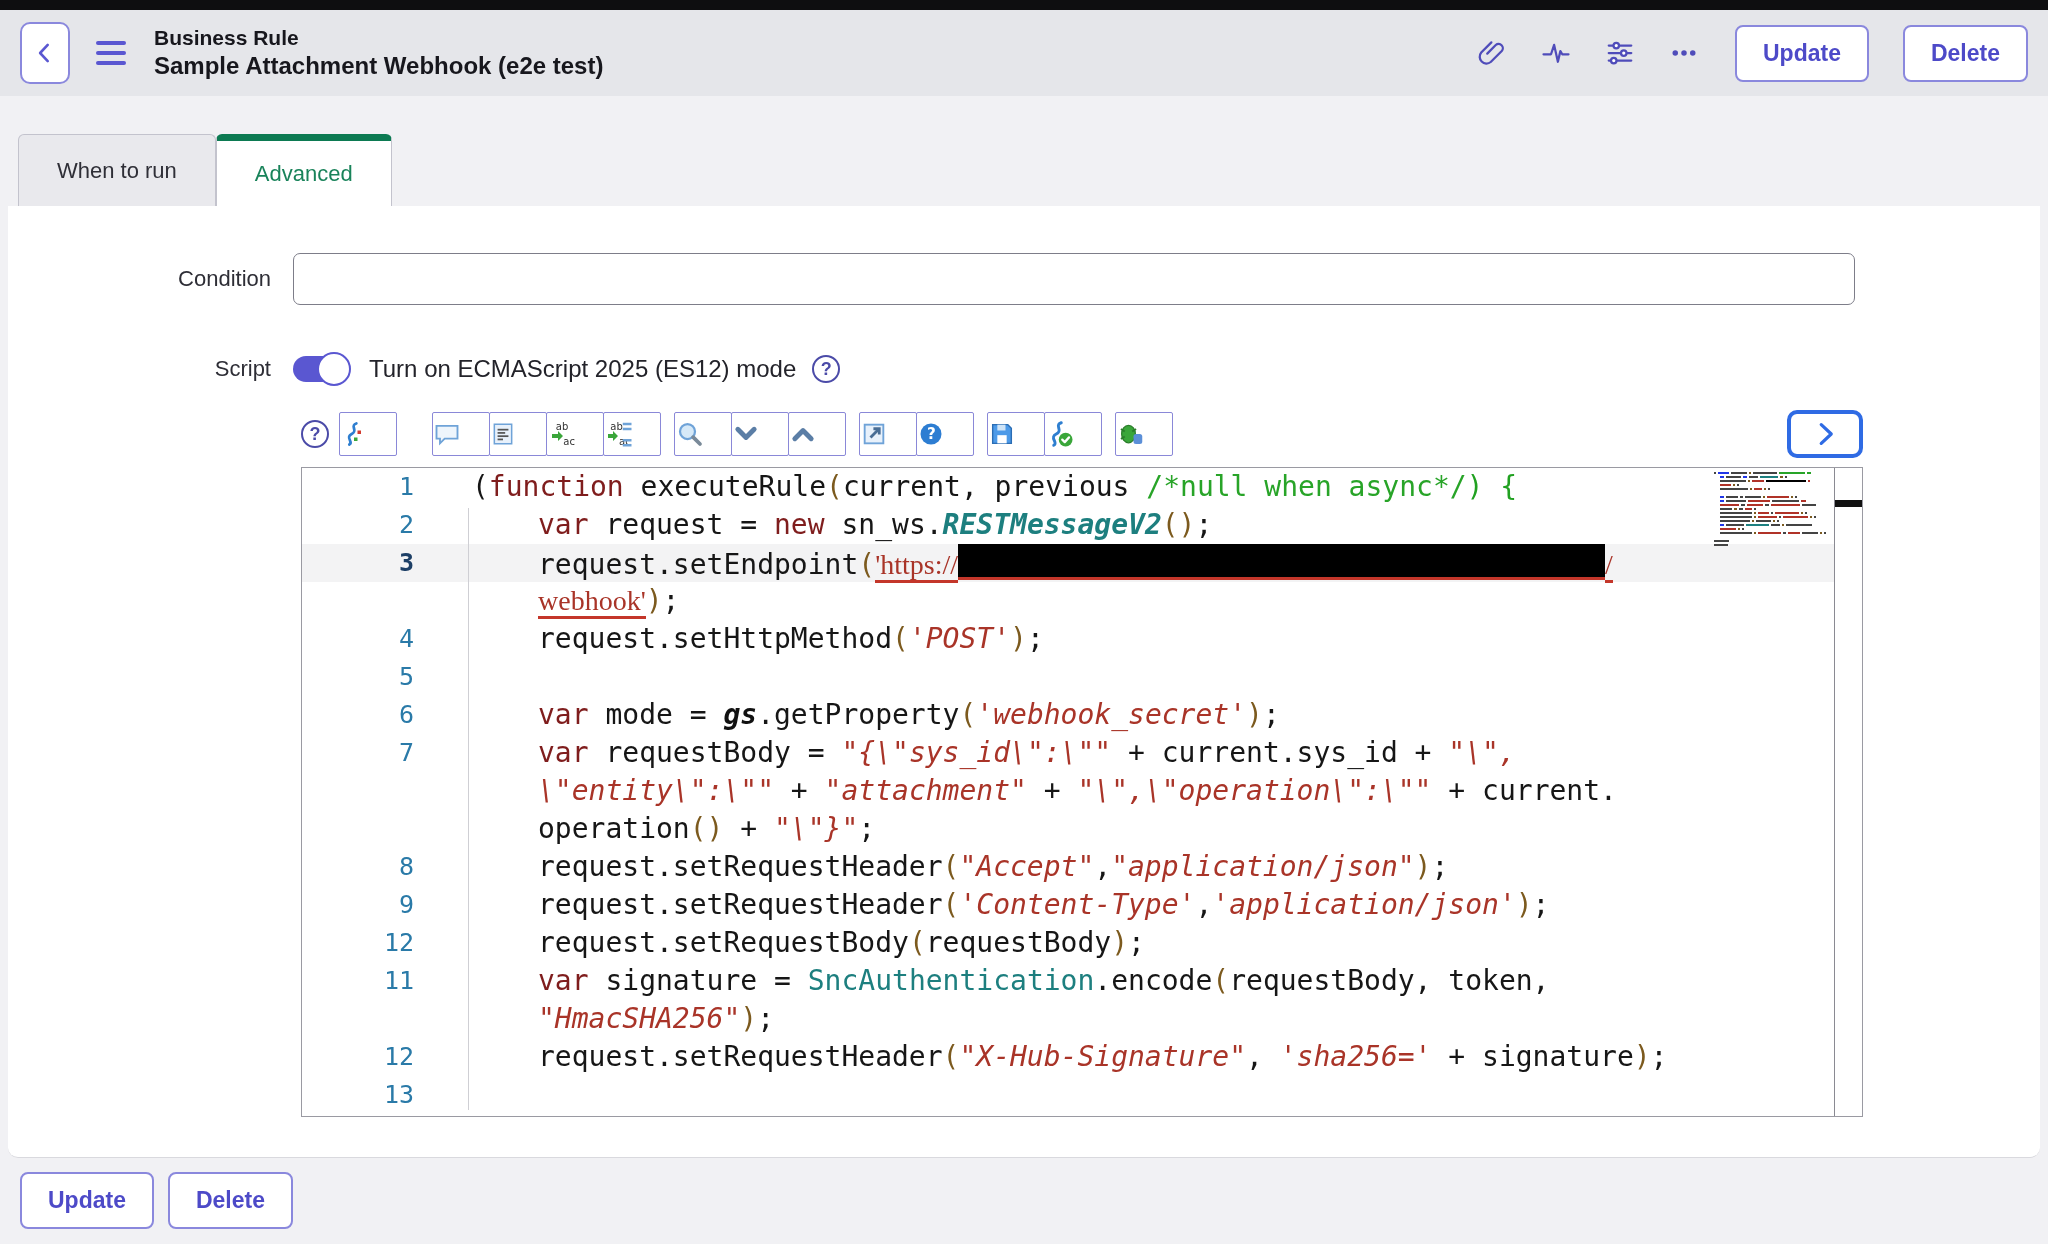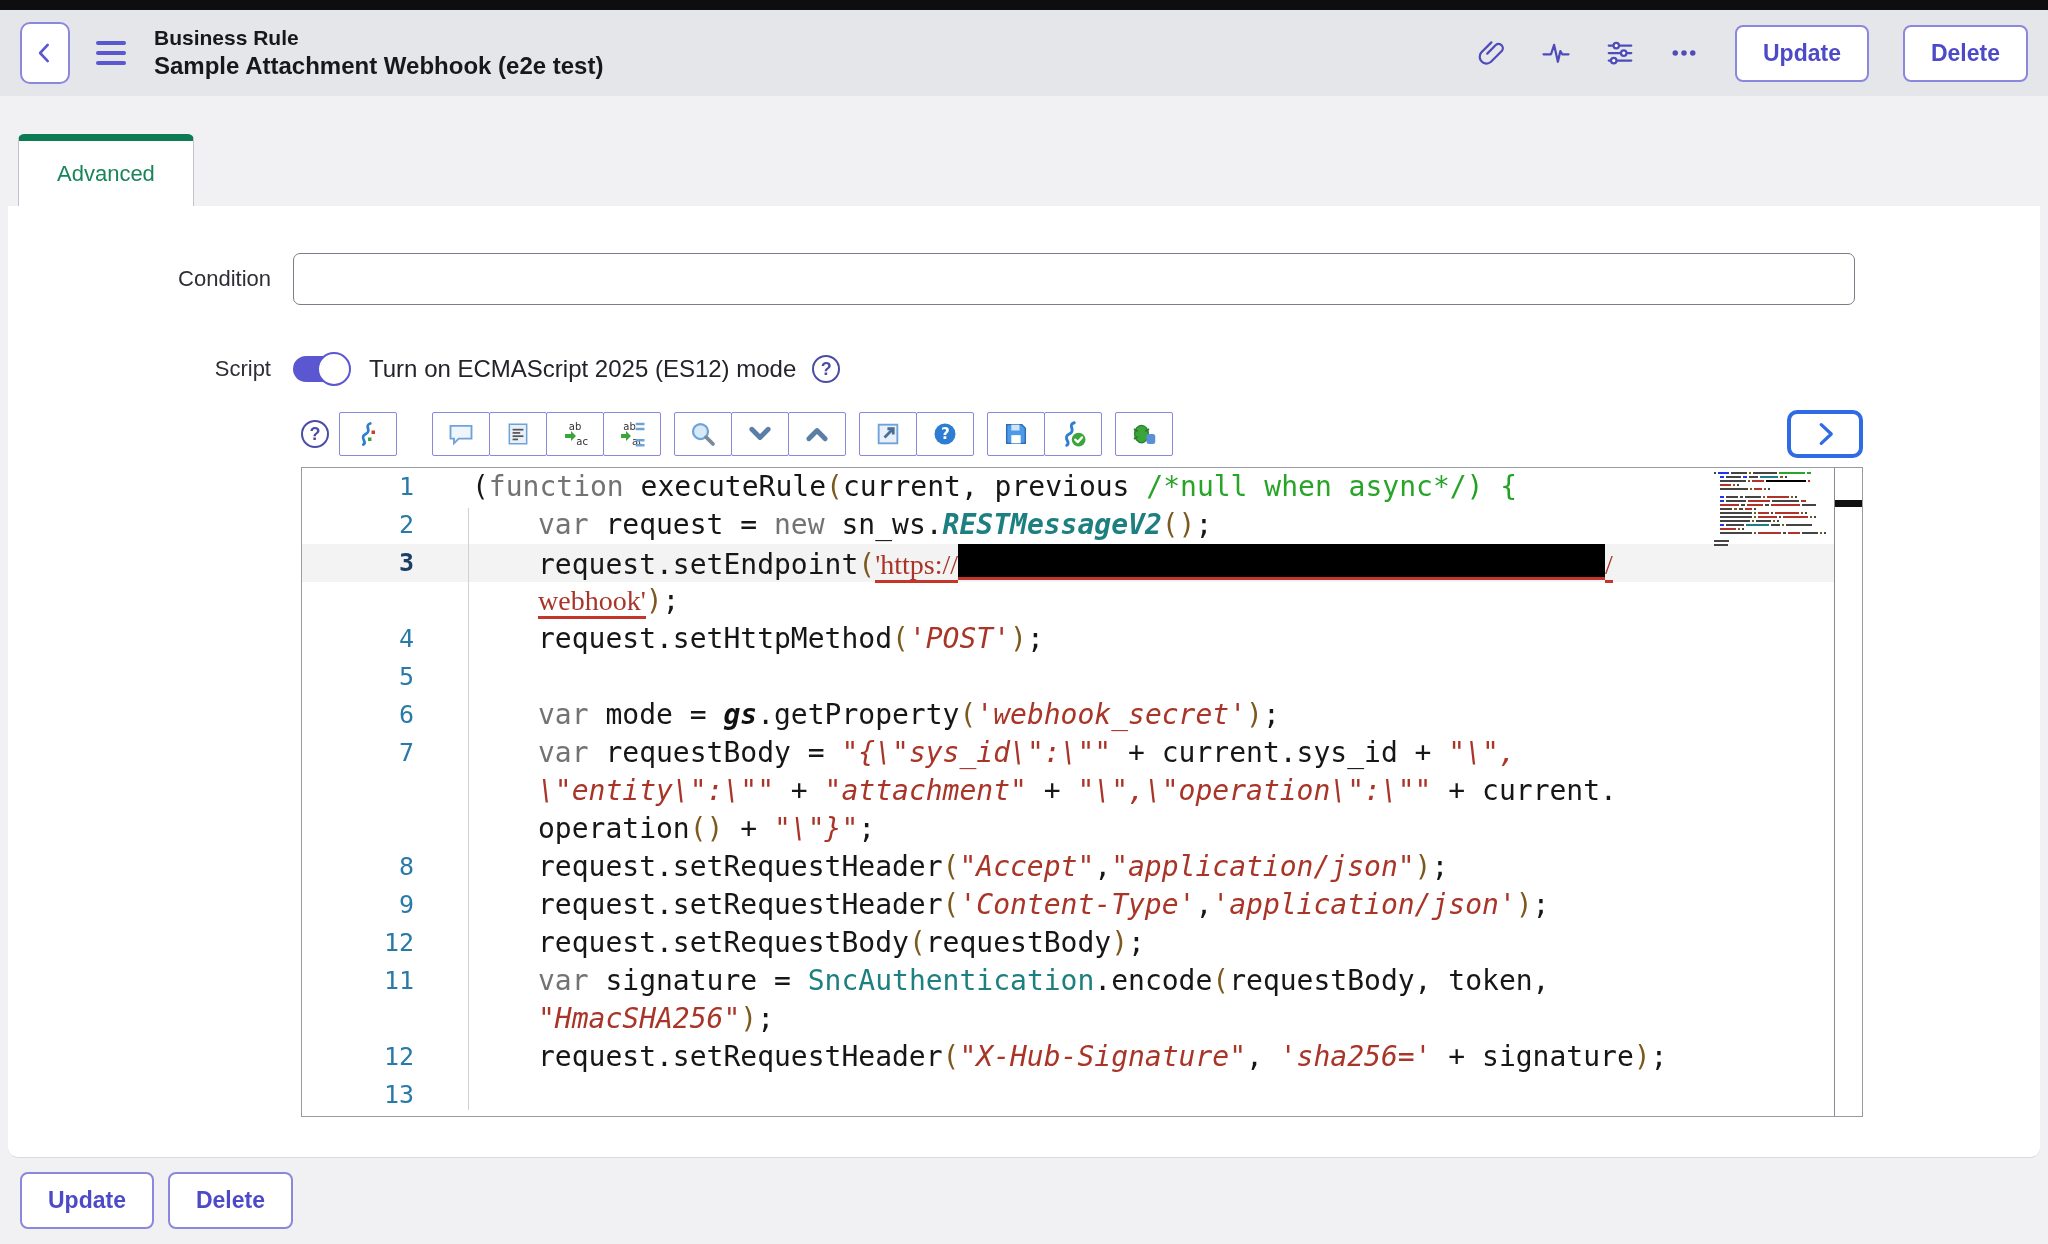--- a/index.html
+++ b/index.html
@@ -42,36 +42,36 @@
   .toggle .knob { position:absolute; right:-4px; top:-4px; width:34px; height:34px; background:#fff;
                   border:2px solid #5a57d1; border-radius:50%; }
   .toggle-label { font-size:24px; color:#23232a; margin-left:22px; }
   .q-circle { width:28px; height:28px; border:2px solid #4b4ba8; border-radius:50%; color:#4b4ba8;
               font-size:18px; font-weight:bold; display:flex; align-items:center; justify-content:center;
               margin-left:16px; cursor:pointer; flex:none; }
 
   
   .toolbar { display:flex; align-items:center; margin:22px 0 0 293px; width:1562px; height:46px; }
   .tbtn { width:58px; height:44px; background:#fff; border:1px solid #8a88d8; display:flex; align-items:center;
-          justify-content:center; cursor:pointer; border-radius:2px; margin-right:-1px; }
+          cursor:pointer; border-radius:2px; margin-right:-1px; }
   .tgap { width:14px; flex:none; }
   .tgap-lg { width:36px; flex:none; }
   .chev-btn { margin-left:auto; width:76px; height:48px; background:#fff; border:4px solid #2f6be4;
               border-radius:10px; display:flex; align-items:center; justify-content:center; cursor:pointer; }
 
   
   .editor { position:relative; margin:10px 0 0 293px; width:1562px; height:650px; background:#fff;
             border:1px solid #9a9aa2; overflow:hidden; font-family:"DejaVu Sans Mono", monospace; cursor:text; }
   .crow { display:flex; height:38px; line-height:38px; white-space:pre; }
   .crow.active { background:#f3f3f4; }
   .gut { width:130px; flex:none; text-align:right; padding-right:18px; font-size:25px; color:#2a7aa8; }
   .crow.active .gut { color:#1d3f66; font-weight:bold; }
   .cod { font-size:28px; padding-left:40px; color:#161616; }
   .cod.ind1 { padding-left:106px; }
-  .kw  { color:#737373; }
+  .kw  { color:#7f1d1d; }
   .str { color:#a93428;font-style:italic; }
   .stru{ color:#a93428; border-bottom:3px solid #c4362a;font-family:Liberation Serif, serif; }
   .com { color:#28a428; }
   .grn { color:#21a121; }
   .typb{ color:#1d7f7f; font-weight:bold; font-style:italic; }
   .typ { color:#1d7f7f; }
   .bi  { color:#111; font-weight:bold; font-style:italic; }
   .brn { color:#7c5a1e; }
   .txt { color:#161616; }
   .redact { display:inline-block; width:647px; height:36px; background:#000; vertical-align:-6px;
@@ -138,20 +138,21 @@
           <circle cx="12" cy="12" r="2.2"></circle>
           <circle cx="19" cy="12" r="2.2"></circle>
         </svg>
     </div>
     <button class="btn">Update</button>
     <button class="btn">Delete</button>
   </div>
 </div>
 
 <div class="tab-bar">
+    <div class="tab">When to run</div>
     <div class="tab active">Advanced</div>
   </div>
 
 <div class="panel">
 
   <div class="form-row cond-row">
     <div class="lbl-col">Condition</div>
     <input class="cond-input" type="text" value="" style="">
   </div>
 

